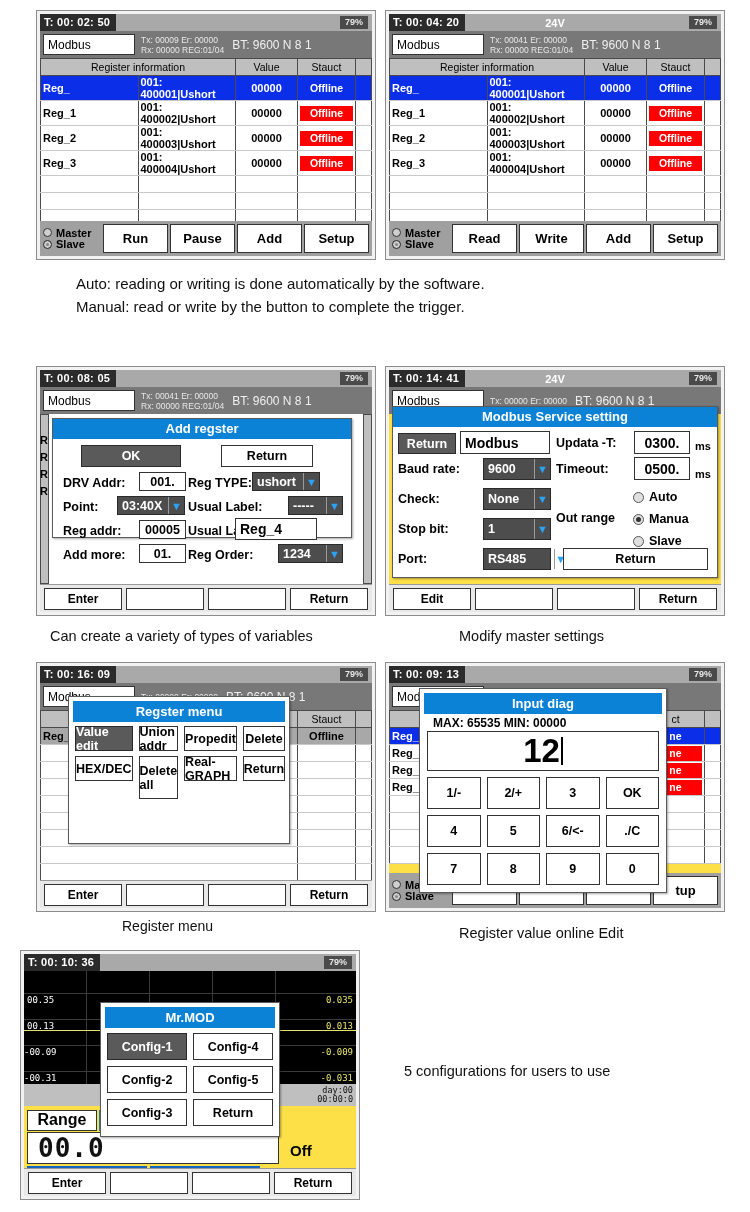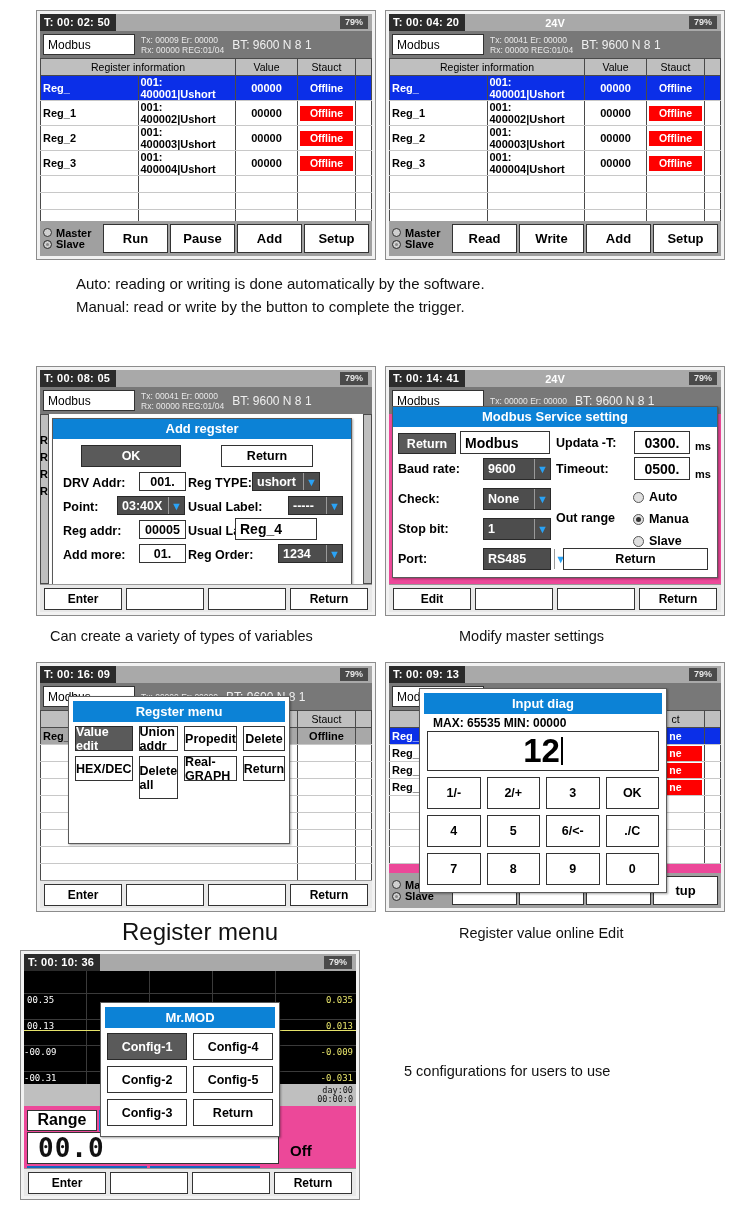--- a/index.html
+++ b/index.html
@@ -15,21 +15,21 @@
   
   .device {
     position:absolute;
     width:340px; height:250px;
     background:#f2f2f2;
     border:1px solid #8c8c8c;
     padding:3px;
   }
   .dev-inner {
     width:100%; height:100%;
-    background:#ec4899;
+    background:#fde047;
     position:relative;
     overflow:hidden;
   }
 
   
   .statusbar {
     height:17px;
     background:#a9a9a9;
     display:flex; align-items:center;
     position:relative;
@@ -196,21 +196,21 @@
     border:1px solid #555; background:#e0e0e0; margin-right:5px;
     display:inline-block; position:relative;
   }
   .rad.on .ring::after{
     content:""; position:absolute; left:2px; top:2px;
     width:5px; height:5px; border-radius:50%; background:#333;
   }
 
   
   .caption { position:absolute; font-size:14.5px; color:#111; }
-  .caption.big { font-size:24px; }
+  .caption.big { font-size:14px; }
   .para { position:absolute; font-size:15px; color:#111; line-height:23px; }
 
   
   .graph {
     position:absolute; left:0; right:0;
     background:#000; overflow:hidden;
   }
   .gline { position:absolute; background:#3a3a3a; }
   .gtxt-l { position:absolute; left:3px; color:#fff; font-size:9px; font-family:"DejaVu Sans Mono", monospace; }
   .gtxt-r { position:absolute; right:3px; color:#e6e36a; font-size:9px; font-family:"DejaVu Sans Mono", monospace; }
@@ -471,21 +471,21 @@
     </div>
     <div class="btinfo">BT:  9600 N 8 1</div>
   </div>
 
   <div style="position:absolute; left:0; top:44px; right:0; bottom:28px; background:#fff;">
     <div style="position:absolute;left:0;top:0;width:9px;bottom:0;background:#bfbfbf;border:1px solid #4a4a4a;"></div>
     <div style="position:absolute;left:0;top:18px;font-size:11px;font-weight:bold;line-height:17px;">R<br>R<br>R<br>R</div>
     <div style="position:absolute;right:0;top:0;width:9px;bottom:0;background:#bfbfbf;border:1px solid #4a4a4a;"></div>
   </div>
 
-  <div class="dlg" style="left:12px; top:48px; width:300px; height:192px;">
+  <div class="dlg" style="left:12px; top:48px; width:300px; height:120px;">
     <div class="dlg-title">Add regster</div>
     <div class="btn dark" style="position:absolute; left:28px; top:26px; width:100px; height:22px;">OK</div>
     <div class="btn" style="position:absolute; left:168px; top:26px; width:92px; height:22px;">Return</div>
 
     <div class="lbl" style="position:absolute; left:10px; top:57px;">DRV Addr:</div>
     <div class="fld" style="position:absolute; left:86px; top:53px; width:47px; height:19px;">001.</div>
     <div class="lbl" style="position:absolute; left:135px; top:57px;">Reg TYPE:</div>
     <div class="combo" style="position:absolute; left:199px; top:53px; width:68px; height:19px;">
       <span>ushort</span>
       <span class="arrow">▼</span>

